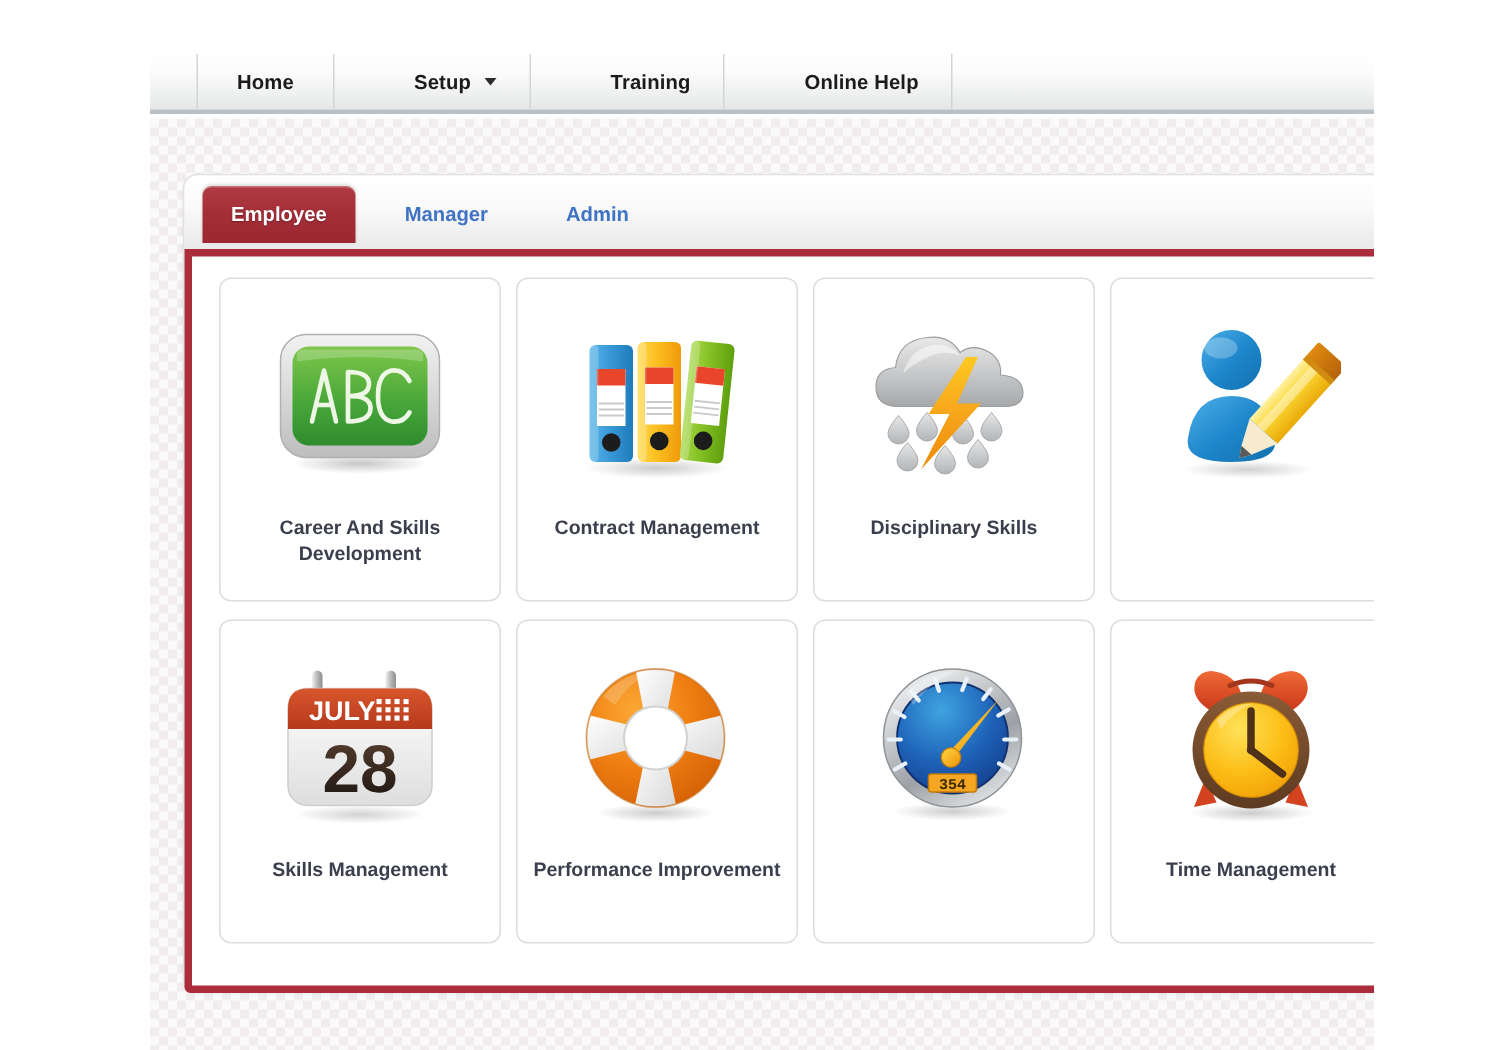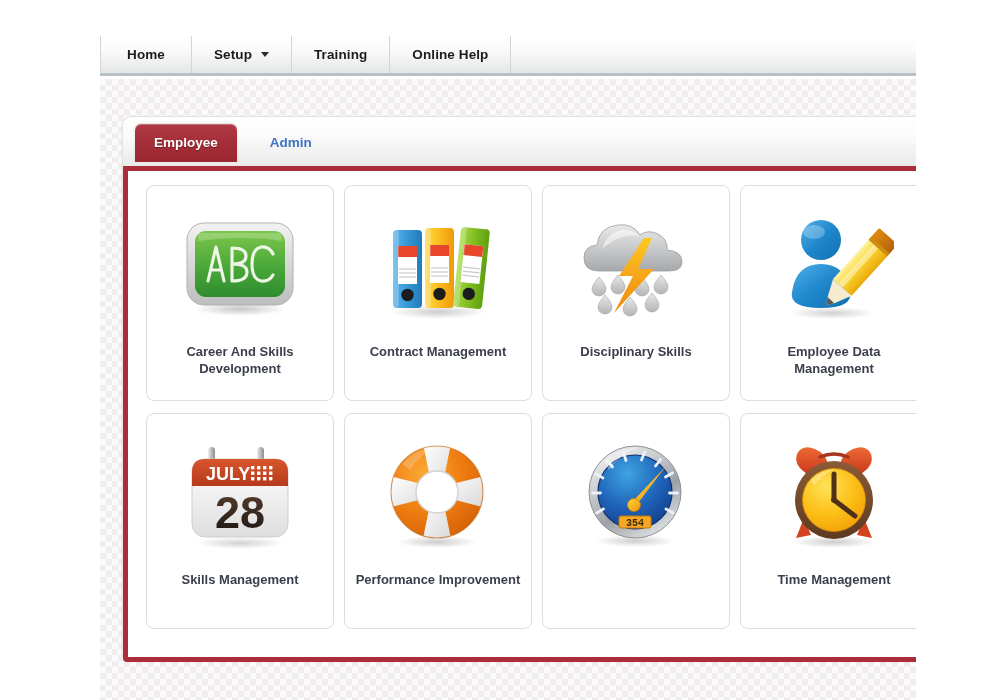--- a/index.html
+++ b/index.html
@@ -50,20 +50,21 @@
     gap: 9px;
     padding: 0 22px;
     min-width: 92px;
     font-size: 13.5px;
     font-weight: bold;
     color: #1b1b1b;
     border-right: 1px solid #d2d4d5;
     cursor: pointer;
     white-space: nowrap;
     letter-spacing: 0.1px;
+    margin-left: 31px;
   }
   .nav-item:first-child { border-left: 1px solid #d2d4d5; }
   .nav-item.spacer { flex: 1; border-right: none; cursor: default; }
 
   .caret {
     width: 0; height: 0;
     border-left: 4.5px solid transparent;
     border-right: 4.5px solid transparent;
     border-top: 5.5px solid #2b2b2b;
     display: inline-block;
@@ -214,20 +215,23 @@
 
     <div id="bg-texture"></div>
 
     <div id="content-card">
 
       <div id="tabstrip">
         <div class="tab active">
           <span>Employee</span>
         </div>
         <div class="tab inactive">
+          <span>Manager</span>
+        </div>
+        <div class="tab inactive">
           <span>Admin</span>
         </div>
       </div>
 
       <div id="grid-panel">
         <div id="tile-grid">
 
           <div class="tile">
             <div class="tile-icon">
               <svg width="118" height="98" viewBox="0 0 118 98">
@@ -400,21 +404,20 @@
                 <g transform="rotate(42 78 62)">
                   <rect x="66" y="20" width="25" height="57" fill="url(#pencilBody)"></rect>
                   <rect x="73" y="20" width="6" height="57" fill="#ffffff" opacity="0.42"></rect>
                   <rect x="66" y="8" width="25" height="14" fill="url(#eraserG)" rx="2"></rect>
                   <rect x="66" y="20" width="25" height="4" fill="#cf8c10"></rect>
                   <path d="M66 77 L91 77 L83 94 L78.5 101 L74 94 Z" fill="#f6ebcf"></path>
                   <path d="M74 94 L83 94 L78.5 101 Z" fill="#5a5a5a"></path>
                 </g>
               </svg>
             </div>
-            <div class="tile-label">Employee Data Management</div>
           </div>
 
           <div class="tile">
             <div class="tile-icon">
               <svg width="118" height="110" viewBox="0 0 118 110">
                 <defs>
                   <linearGradient id="calRed" x1="0" y1="0" x2="0" y2="1">
                     <stop offset="0" stop-color="#d8562c"></stop>
                       <stop offset="1" stop-color="#b5391c"></stop>
                   </linearGradient>

